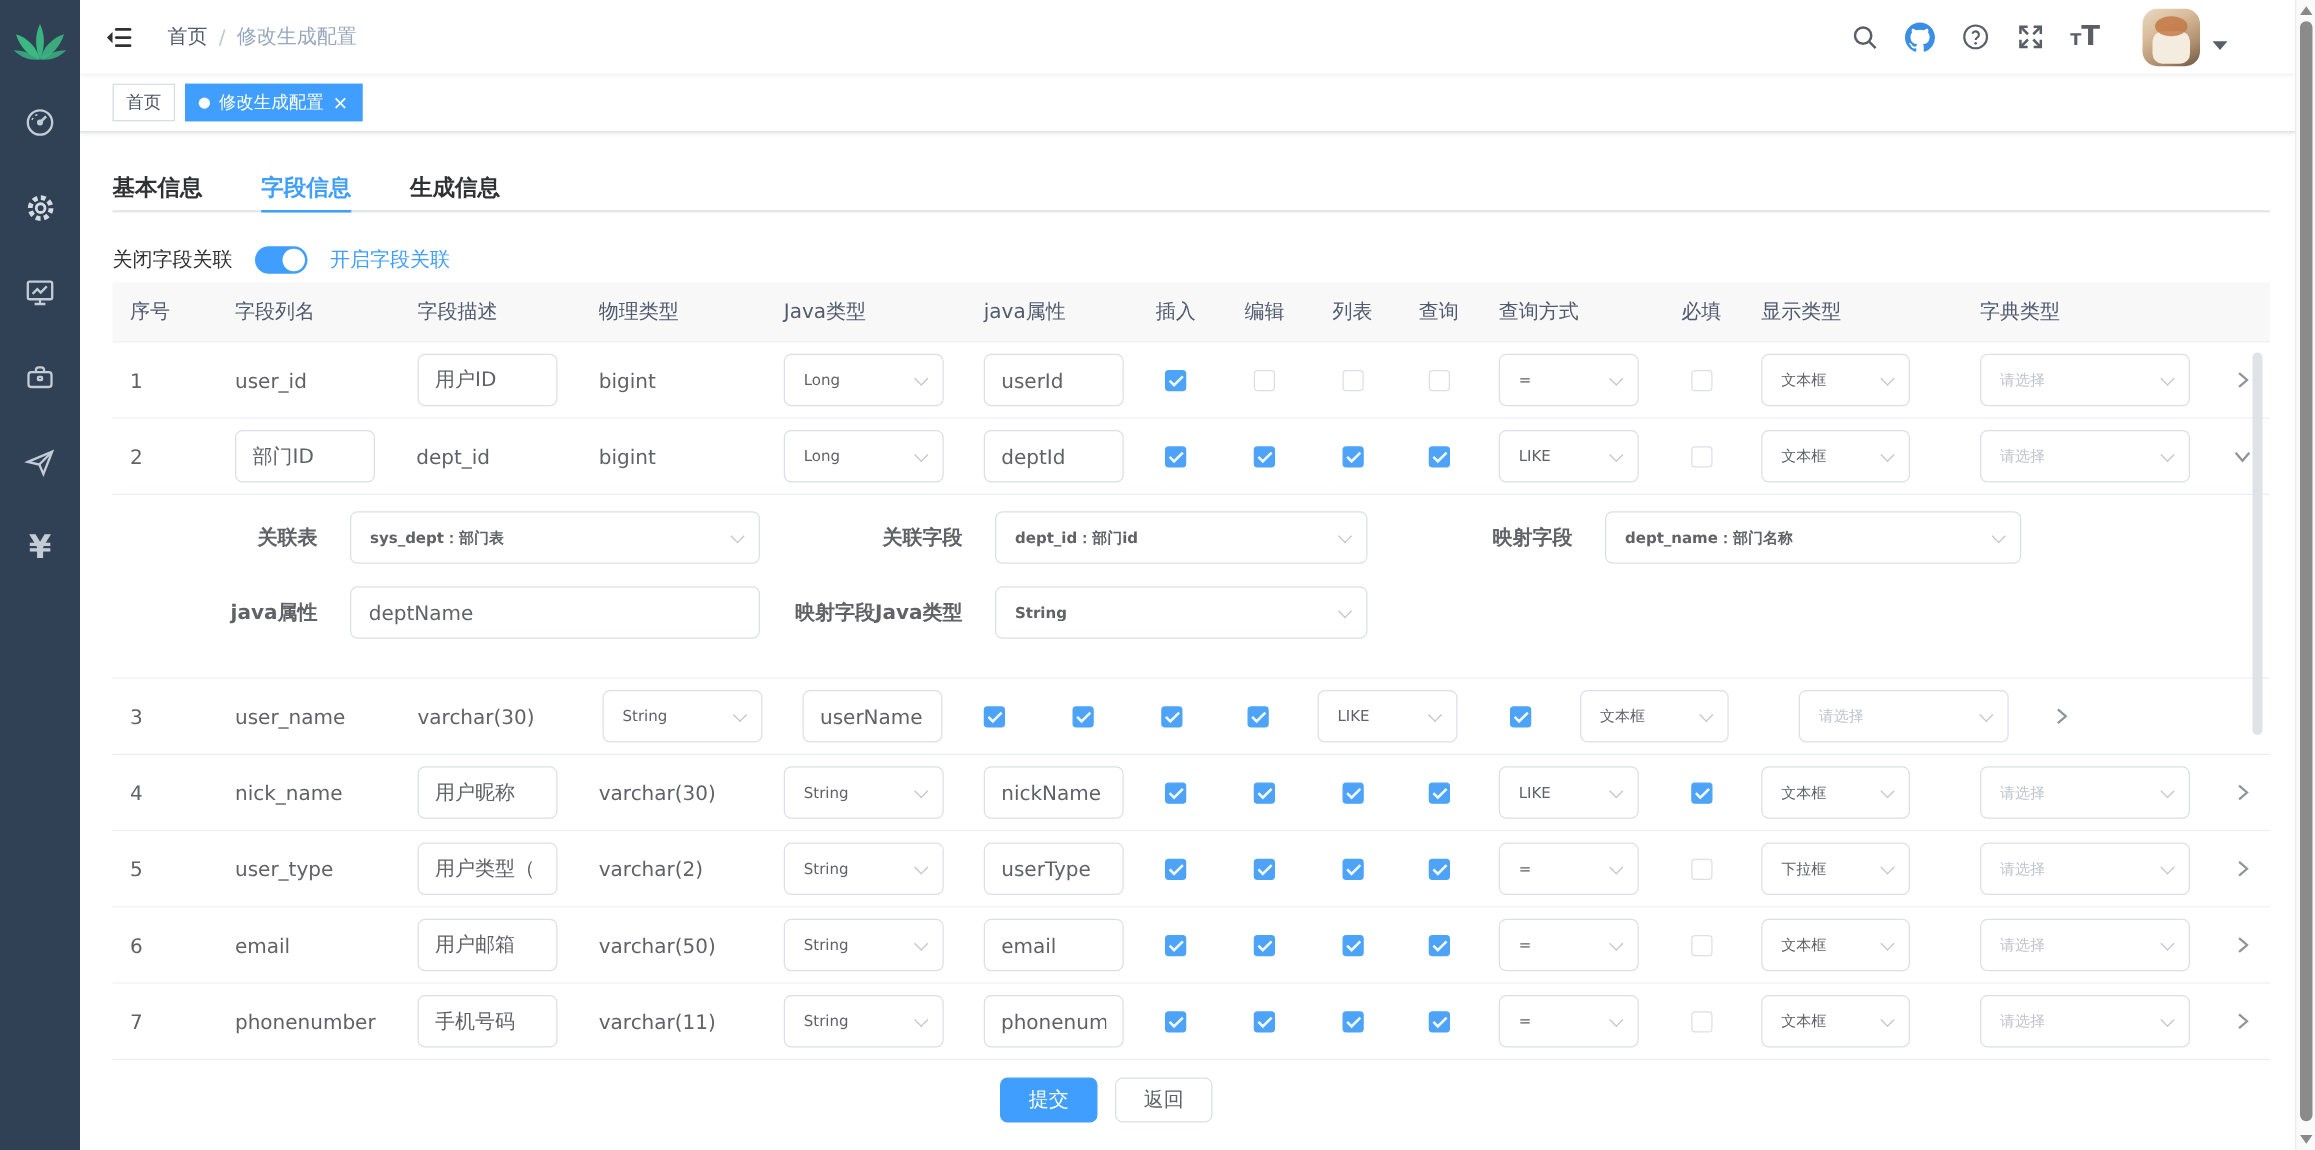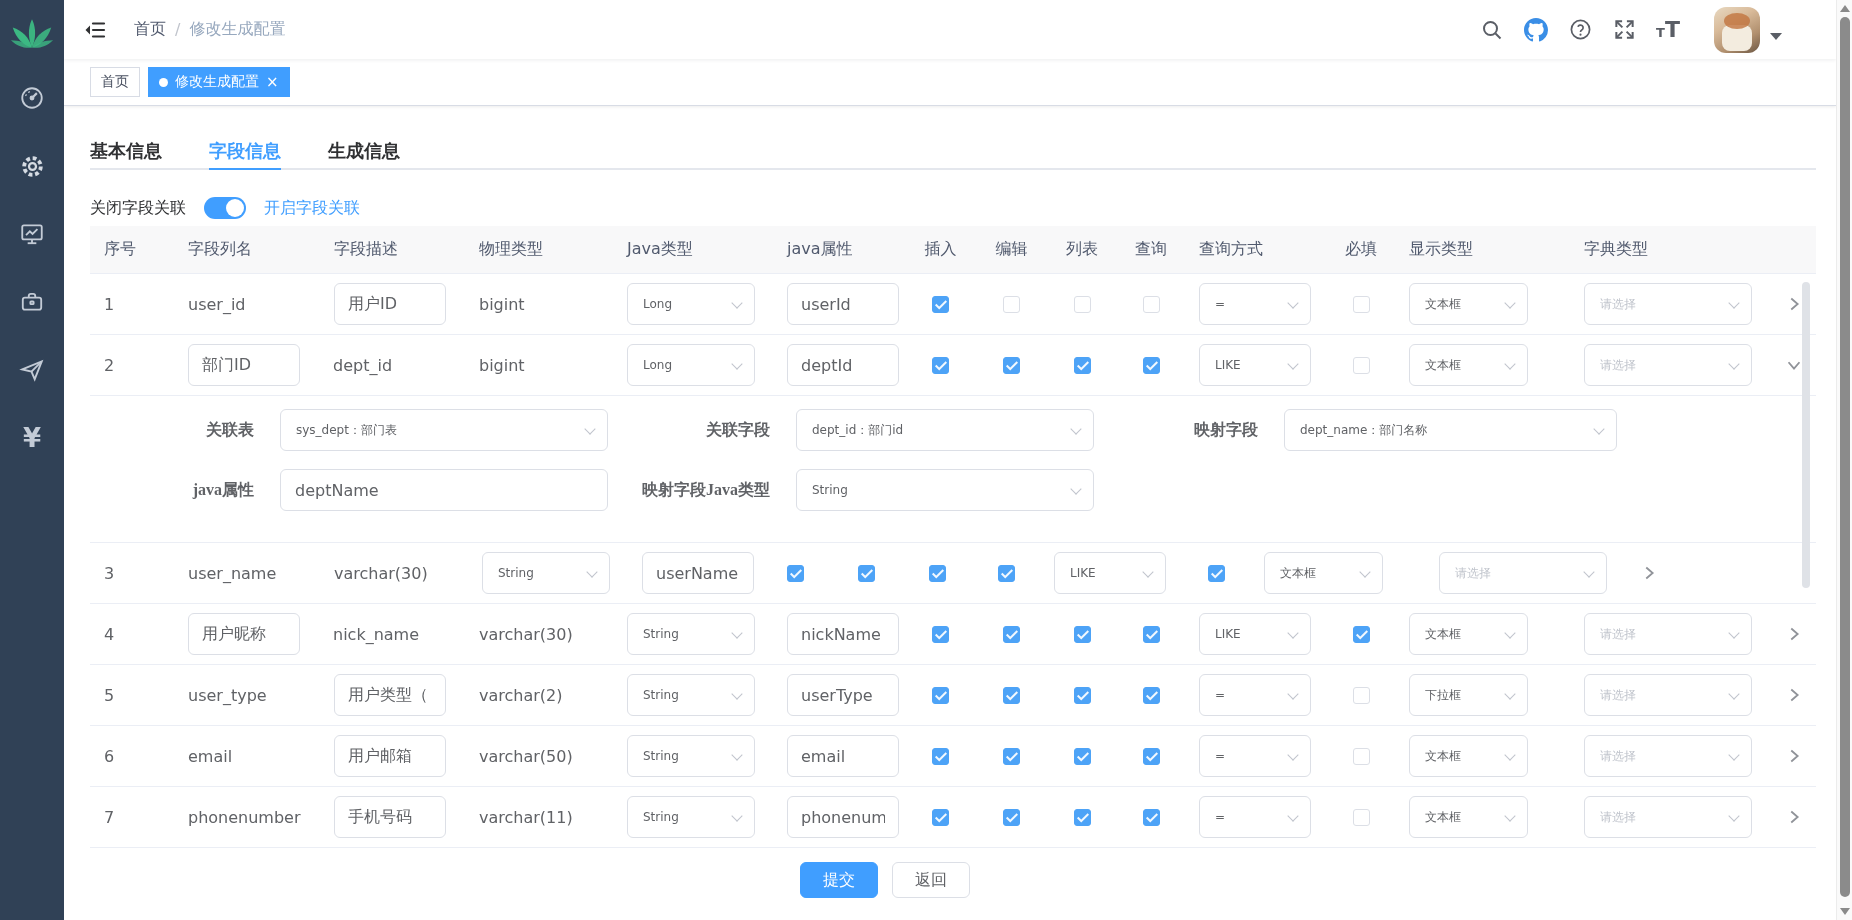--- a/index.html
+++ b/index.html
@@ -88,23 +88,23 @@
     border:solid rgba(255,255,255,.92); border-width:0 2px 2px 0; transform:rotate(45deg); }
 
   .expand-icon { display:inline-flex; cursor:pointer; color:#909399; }
   .expand-icon svg { transition:none; }
   .expand-icon.down svg { transform:rotate(90deg); }
 
   
   .expanded { border-bottom:1px solid #ebeef5; padding:13px 0 31px 0; background:#fff; }
   .form-row { display:flex; align-items:center; margin-top:0; }
   .form-row + .form-row { margin-top:18px; }
-  .flabel { font-size:16px; font-weight:bold; color:#606266; text-align:right; padding-right:12px; flex-shrink:0;font-family:Liberation Serif, serif; }
+  .flabel { font-size:16px; font-weight:bold; color:#606266; text-align:right; padding-right:12px; flex-shrink:0; }
   .lw1{width:176px}.lw2{width:174px}.lw3{width:176px}
-  .fsel { margin-left:14px; }
+  .fsel { margin-left:14px;font-weight:bold; }
   .wbig{width:328px}.wbig2{width:333px}.wbig3{width:298px}
   .finput { margin-left:14px; width:328px; height:42px; border:1px solid #dcdfe6; border-radius:6px;
     padding:0 14px; font-size:16px; color:#606266; font-family:inherit; outline:none; }
 
   
   .footer-btns { width:1726px; margin-top:14px; display:flex; justify-content:center; position:relative; left:-68px; gap:14px; }
   .btn { height:36px; padding:0 22px; border-radius:6px; font-size:16px; font-family:inherit; cursor:pointer;
     display:flex; align-items:center; }
   .btn-primary { background:#409eff; border:1px solid #409eff; color:#fff; }
   .btn-default { background:#fff; border:1px solid #dcdfe6; color:#606266; }
@@ -490,25 +490,25 @@
               <polyline points="8,5 15,11 8,17"></polyline>
             </svg>
           </span>
         </div>
     </div>
 
     <div class="trow">
       <div class="cell c1">
           <span>4</span>
         </div>
+      <div class="cell c2">
+          <span>nick_name</span>
+        </div>
       <div class="cell c3">
           <input class="tinput" value="用户昵称" style="">
-        </div>
-      <div class="cell c2">
-          <span>nick_name</span>
         </div>
       <div class="cell c4">
           <span>varchar(30)</span>
         </div>
       <div class="cell c5">
           <div class="select w128">
             <span>String</span>
             <i class="caret"></i>
           </div>
         </div>

